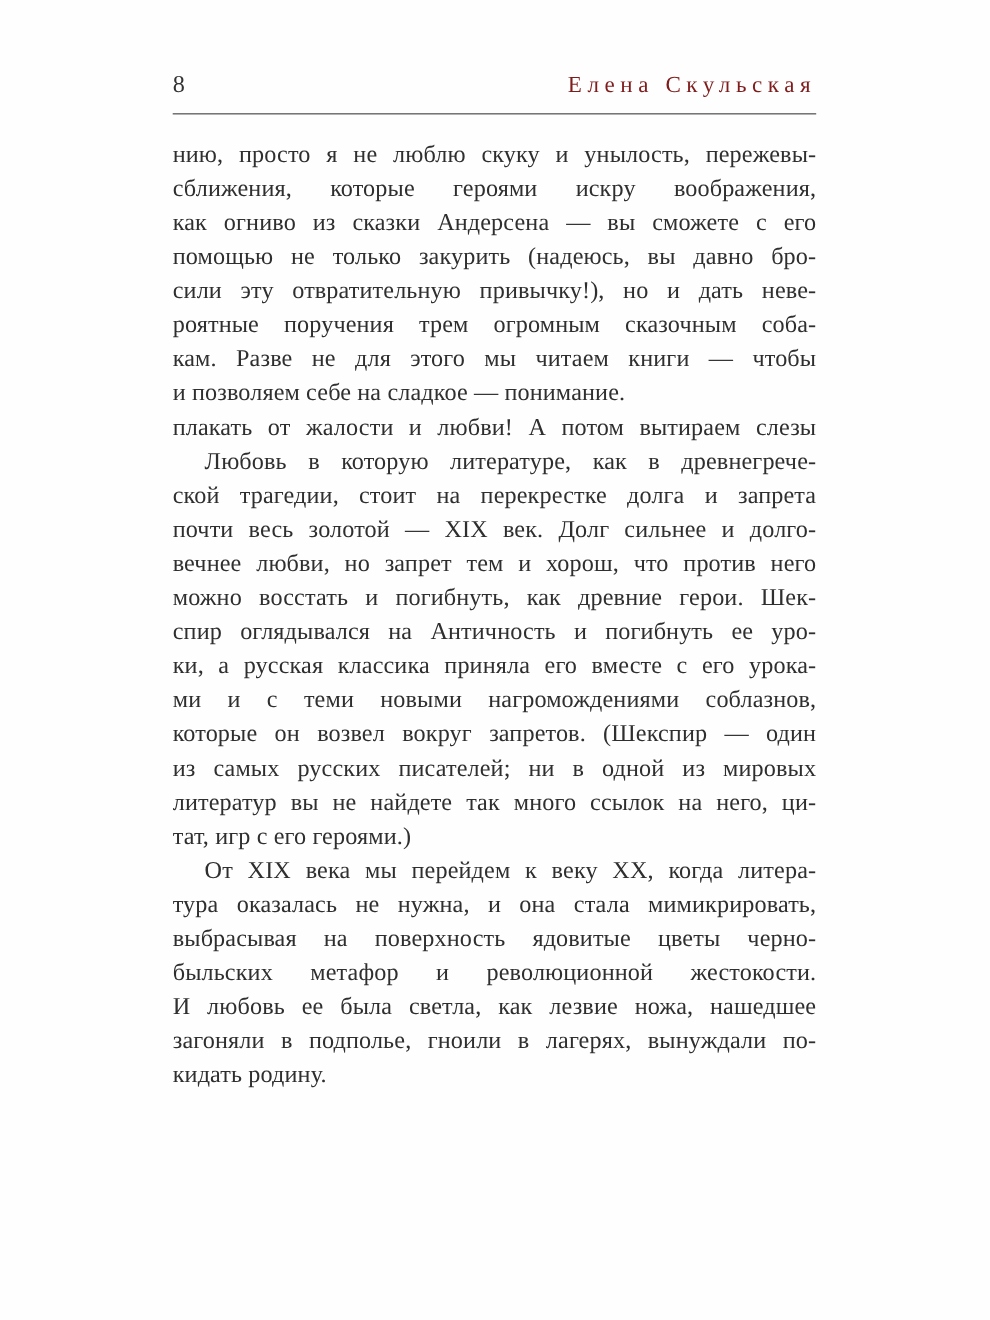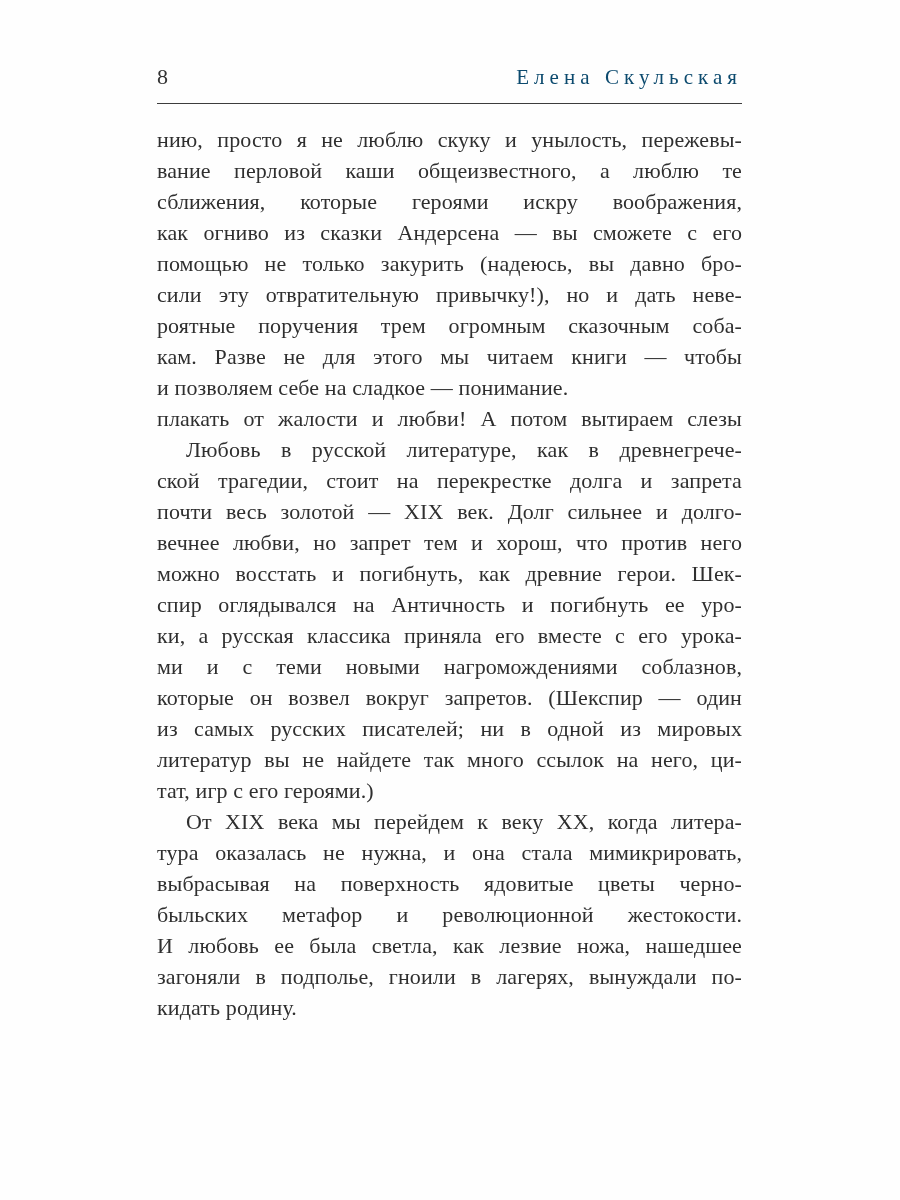--- a/index.html
+++ b/index.html
@@ -30,21 +30,21 @@
     padding-bottom: 13px;
   }
   .page-number {
     font-size: 22px;
     letter-spacing: 0.05em;
     color: #333333;
   }
   .running-header {
     font-size: 21px;
     letter-spacing: 0.24em;
-    color: #0c4a6e;
+    color: #7f1d1d;
     white-space: nowrap;
   }
   main.page-body {
     margin-top: 20px;
   }
   .para {
     margin: 0;
     padding: 0;
   }
   .text-line {
@@ -68,32 +68,31 @@
 <body>
 
 <div class="page">
   <header class="page-header">
     <span class="page-number">8</span>
     <span class="running-header">Елена Скульская</span>
   </header>
   <main class="page-body" id="page-body">
       <div class="para">
         <div class="text-line">нию, просто я не люблю скуку и унылость, пережевы-</div>
-        <div class="text-line">вание перловой каши общеизвестного, а люблю те</div>
         <div class="text-line">сближения, которые героями искру воображения,</div>
         <div class="text-line">как огниво из сказки Андерсена — вы сможете с его</div>
         <div class="text-line">помощью не только закурить (надеюсь, вы давно бро-</div>
         <div class="text-line">сили эту отвратительную привычку!), но и дать неве-</div>
         <div class="text-line">роятные поручения трем огромным сказочным соба-</div>
         <div class="text-line">кам. Разве не для этого мы читаем книги — чтобы</div>
         <div class="text-line last">и позволяем себе на сладкое — понимание.</div>
         <div class="text-line">плакать от жалости и любви! А потом вытираем слезы</div>
       </div>
       <div class="para">
-        <div class="text-line indent">Любовь в русской литературе, как в древнегрече-</div>
+        <div class="text-line indent">Любовь в которую литературе, как в древнегрече-</div>
         <div class="text-line">ской трагедии, стоит на перекрестке долга и запрета</div>
         <div class="text-line">почти весь золотой — XIX век. Долг сильнее и долго-</div>
         <div class="text-line">вечнее любви, но запрет тем и хорош, что против него</div>
         <div class="text-line">можно восстать и погибнуть, как древние герои. Шек-</div>
         <div class="text-line">спир оглядывался на Античность и погибнуть ее уро-</div>
         <div class="text-line">ки, а русская классика приняла его вместе с его урока-</div>
         <div class="text-line">ми и с теми новыми нагромождениями соблазнов,</div>
         <div class="text-line">которые он возвел вокруг запретов. (Шекспир — один</div>
         <div class="text-line">из самых русских писателей; ни в одной из мировых</div>
         <div class="text-line">литератур вы не найдете так много ссылок на него, ци-</div>

